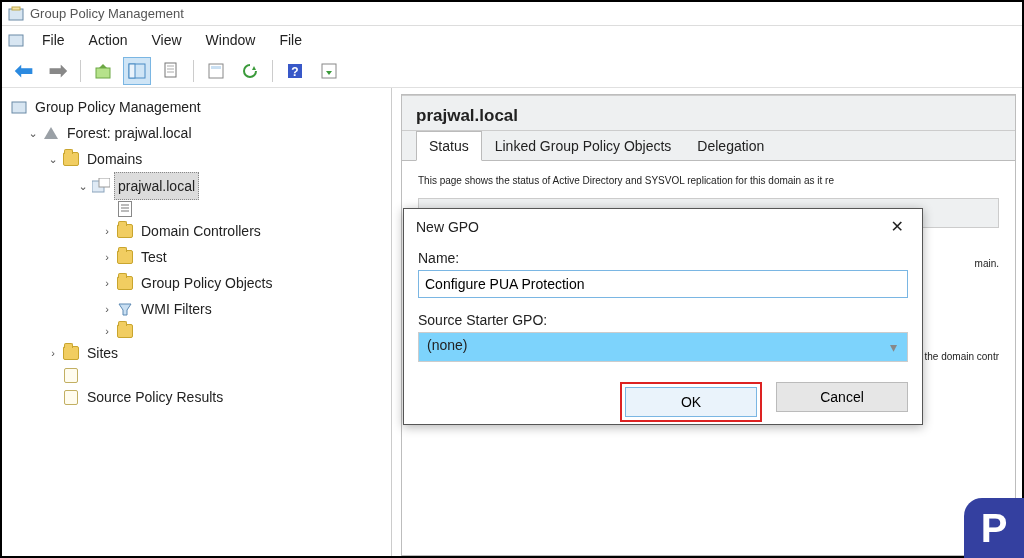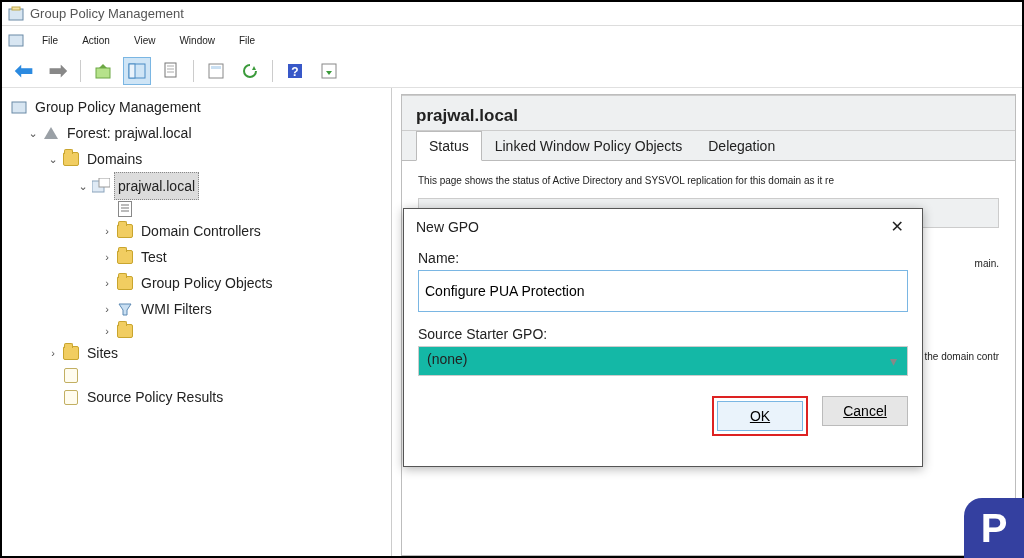--- a/index.html
+++ b/index.html
@@ -6,21 +6,21 @@
   body { width: 1024px; height: 558px; background: #fff; border: 2px solid #000; overflow: hidden; font-size: 14px; color: #222; }
   
   
   .titlebar { height: 24px; display: flex; align-items: center; padding: 0 6px; background: #fff; border-bottom: 1px solid #ddd; }
   .titlebar .app-icon { width: 16px; height: 16px; margin-right: 6px; }
   .titlebar .title { font-size: 13px; color: #555; }
   
   
   .menubar { height: 28px; display: flex; align-items: center; padding: 0 4px; background: #fff; }
   .menubar .title-icon { width:16px; height:16px; margin: 0 6px 0 2px; }
-  .menubar .item { padding: 4px 12px; font-size: 10px; cursor: default; }
+  .menubar .item { padding: 4px 12px; font-size: 14px; cursor: default; }
   
   
   .toolbar { height: 34px; display: flex; align-items: center; padding: 0 8px; gap: 6px; background: #fff; border-bottom: 1px solid #e0e0e0; }
   .toolbar .btn { width: 28px; height: 28px; display: flex; align-items: center; justify-content: center; border: 1px solid transparent; }
   .toolbar .btn.selected { background: #cfe5f6; border: 1px solid #7ab6e3; }
   .toolbar .sep { width: 1px; height: 22px; background: #ccc; margin: 0 2px; }
   
   
   .main { display: flex; height: calc(100% - 24px - 28px - 34px); }
   .leftpane { width: 390px; border-right: 1px solid #ccc; padding: 6px 4px; overflow: auto; }
@@ -44,27 +44,27 @@
   .tabs .tab.active { background:#fff; border:1px solid #bbb; border-bottom:1px solid #fff; margin-bottom:-1px; }
   .tabcontent { padding: 14px 16px; background:#fff; flex:1; }
   .tabcontent p { font-size:10px; margin-bottom:12px; }
   .tabcontent .boxline { background:#eef0f1; border:1px solid #ccc; height:30px; margin: 4px 0 30px; }
   
   
   .dialogwrap { position:absolute; left:403px; top:208px; width:520px; background:#fff; border:1px solid #555; box-shadow:0 2px 10px rgba(0,0,0,0.3); }
   .dialog-titlebar { display:flex; align-items:center; justify-content:space-between; padding:8px 12px 6px; }
   .dialog-title { font-size:14px; }
   .dialog-close { font-size:16px; cursor:default; padding:0 6px; }
-  .dialog-body { padding: 2px 14px 30px; }
+  .dialog-body { padding: 2px 14px 2px; }
   .dialog-body .lbl { font-size:14px; margin: 6px 0 4px; }
-  .dialog-body input[type=text] { width:100%; height:42px; border:1px solid #7ab6e3; padding:2px 6px; font-size:14px; }
-  .dialog-body .dropdown { width:100%; height:30px; border:1px solid #ccc; background:#14b8a6; padding:4px 8px; font-size:14px; position:relative; }
+  .dialog-body input[type=text] { width:100%; height:28px; border:1px solid #7ab6e3; padding:2px 6px; font-size:14px; }
+  .dialog-body .dropdown { width:100%; height:30px; border:1px solid #ccc; background:#7dd3fc; padding:4px 8px; font-size:14px; position:relative; }
   .dialog-body .dropdown::after { content:"\25BE"; position:absolute; right:10px; top:6px; color:#888; }
   .dialog-buttons { display:flex; justify-content:flex-end; gap:14px; margin-top:20px; }
-  .dialog-buttons button { width:86px; height:30px; background:#e6e6e6; border:1px solid #bbb; font-size:14px;text-decoration:underline; }
+  .dialog-buttons button { width:132px; height:30px; background:#e6e6e6; border:1px solid #bbb; font-size:14px; }
   .ok-highlight { border:2px solid #d22; padding:3px; display:inline-block; }
   .ok-highlight button { border:1px solid #7ab6e3; background:#eaf3fb; }
   
   
   .i-folder { width:16px;height:14px;background:#f1cd61;border:1px solid #c9a52e;border-radius:2px;position:relative;}
   .i-folder::before{content:"";position:absolute;top:-4px;left:0;width:7px;height:4px;background:#f1cd61;border:1px solid #c9a52e;border-bottom:none;border-radius:2px 2px 0 0;}
   .i-page { width:14px;height:16px;background:#fff;border:1px solid #888;position:relative;}
   .i-page::after{content:"";position:absolute;top:2px;left:2px;right:2px;height:2px;background:#bbb;box-shadow:0 3px 0 #bbb,0 6px 0 #bbb;}
   .i-tri { width:0;height:0;border-left:7px solid transparent;border-right:7px solid transparent;border-bottom:12px solid #9aa0a6;}
   .i-scroll{width:14px;height:15px;background:#fffcef;border:1px solid #c2af62;border-radius:2px;}
@@ -289,21 +289,21 @@
         </ul>
       </li>
     </ul>
   </div>
 
   <div class="rightpane">
     <div class="rheader-wrap">
       <div class="rheader">prajwal.local</div>
       <div class="tabs">
         <div class="tab active">Status</div>
-        <div class="tab">Linked Window Policy Objects</div>
+        <div class="tab">Linked Group Policy Objects</div>
         <div class="tab">Delegation</div>
       </div>
       <div class="tabcontent">
         <p>This page shows the status of Active Directory and SYSVOL replication for this domain as it re</p>
         <div class="boxline"></div>
         <p style="text-align:right">main.</p>
         <div style="height:70px"></div>
         <p style="text-align:right">the domain contr</p>
       </div>
     </div>

